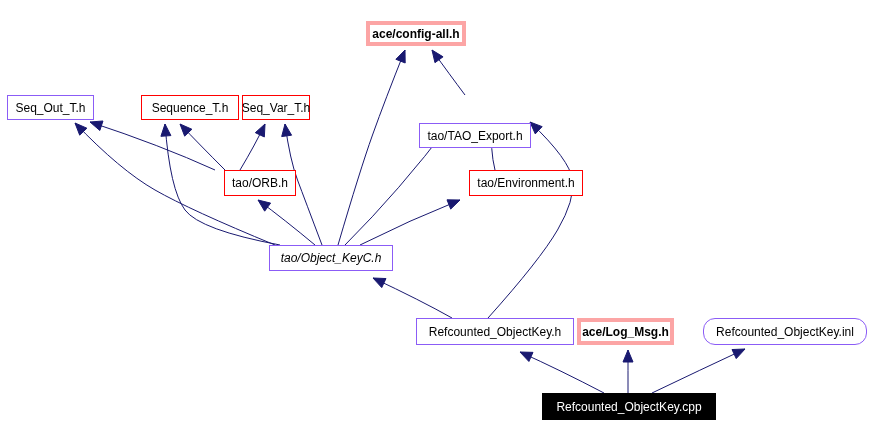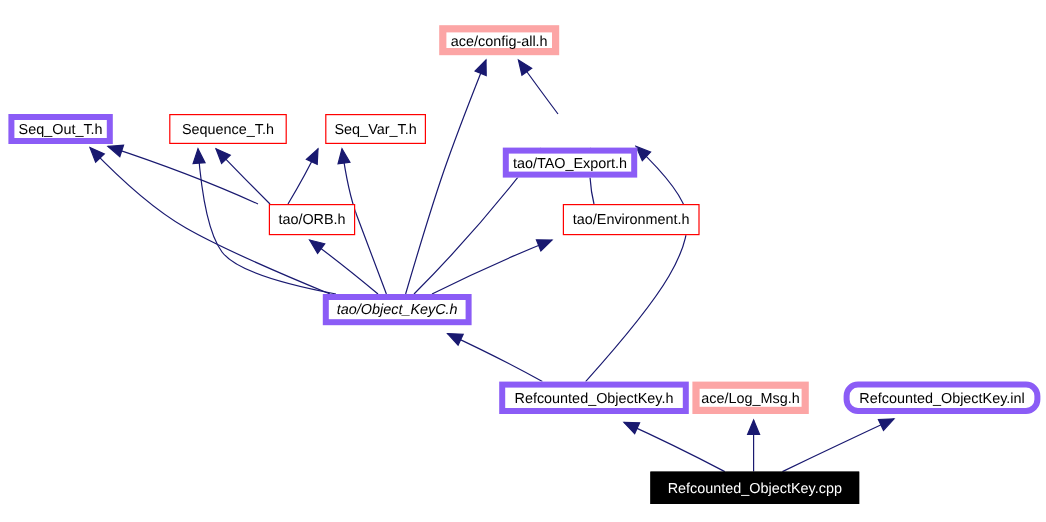--- a/index.html
+++ b/index.html
@@ -1,21 +1,21 @@
 <!DOCTYPE html>
 <html><head>
   <meta charset="utf-8">
   <style>
     html, body { margin: 0; padding: 0; background: #ffffff; }
     body { width: 872px; height: 435px; position: relative; overflow: hidden; font-family: "Liberation Sans", sans-serif; }
     #graph { position: absolute; left: 0; top: 0; }
     .node { position: absolute; box-sizing: border-box; display: flex; align-items: center; justify-content: center; font-size: 12px; color: #000; background: #fff; white-space: nowrap; cursor: pointer; }
-    .node.default { border: 5px solid #8b5cf6; }
+    .node.default { border: 1px solid #8b5cf6; }
     .node.red { border: 1px solid #ff0000; margin-left: 25px; }
-    .node.grey { border: 6px solid #fca5a5; }
+    .node.grey { border: 4px solid #fca5a5; font-weight: bold; }
     .node.root { background: #000; color: #fff; border: 1px solid #000; }
   </style>
 </head>
 <body>
 
 <svg id="graph" width="872" height="435" viewBox="0 0 872 435" xmlns="http://www.w3.org/2000/svg">
     <g>
       <path d="M604,393 Q560,370 520,352" fill="none" stroke="#191970" stroke-width="1"></path>
       <polygon points="520,352 532.9948814487452,352.36476860207 528.8912346754573,361.4839836538211" fill="#191970" stroke="#191970"></polygon>
     </g>
@@ -81,21 +81,21 @@
     </g>
     <g>
       <path d="M465,95 Q450,75 432,50" fill="none" stroke="#191970" stroke-width="1"></path>
       <polygon points="432,50 443.0693284173984,56.81688846819256 434.9539850028834,62.65993572664331" fill="#191970" stroke="#191970"></polygon>
     </g>
   </svg>
 
 <div class="node grey" id="n-config_all" style="left:366px;top:21px;width:100px;height:25px;">ace/config-all.h</div>
 <div class="node default" id="n-seq_out" style="left:7px;top:95px;width:87px;height:25px;">Seq_Out_T.h</div>
 <div class="node red" id="n-sequence" style="left:116px;top:95px;width:98px;height:25px;">Sequence_T.h</div>
-<div class="node red" id="n-seq_var" style="left:246px;top:95px;width:84px;height:25px;">Seq_Var_T.h</div>
+<div class="node red" id="n-seq_var" style="left:217px;top:95px;width:68px;height:25px;">Seq_Var_T.h</div>
 <div class="node default" id="n-tao_export" style="left:419px;top:95px;width:112px;height:25px;margin-top:28px;">tao/TAO_Export.h</div>
 <div class="node red" id="n-orb" style="left:199px;top:170px;width:72px;height:26px;">tao/ORB.h</div>
 <div class="node red" id="n-environment" style="left:444px;top:170px;width:114px;height:26px;">tao/Environment.h</div>
 <div class="node default" id="n-object_keyc" style="left:269px;top:245px;width:124px;height:26px;font-style:italic;">tao/Object_KeyC.h</div>
 <div class="node default" id="n-ref_h" style="left:416px;top:318px;width:158px;height:27px;">Refcounted_ObjectKey.h</div>
 <div class="node grey" id="n-log_msg" style="left:577px;top:318px;width:97px;height:27px;">ace/Log_Msg.h</div>
 <div class="node default" id="n-ref_inl" style="left:703px;top:318px;width:164px;height:27px;border-radius:12px;">Refcounted_ObjectKey.inl</div>
 <div class="node root" id="n-ref_cpp" style="left:542px;top:393px;width:174px;height:27px;">Refcounted_ObjectKey.cpp</div>
 
 </body></html>

